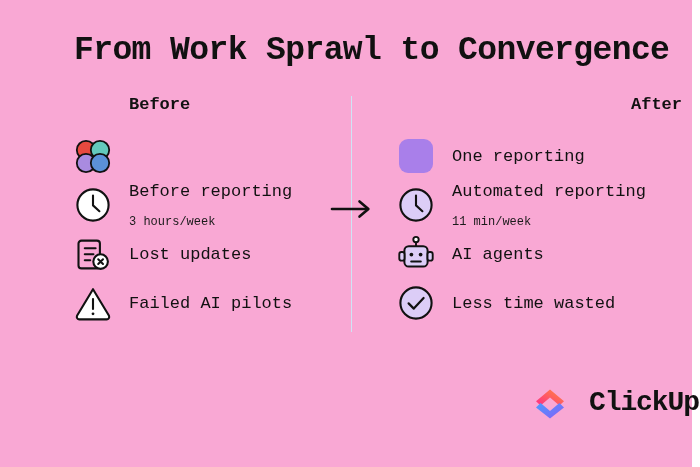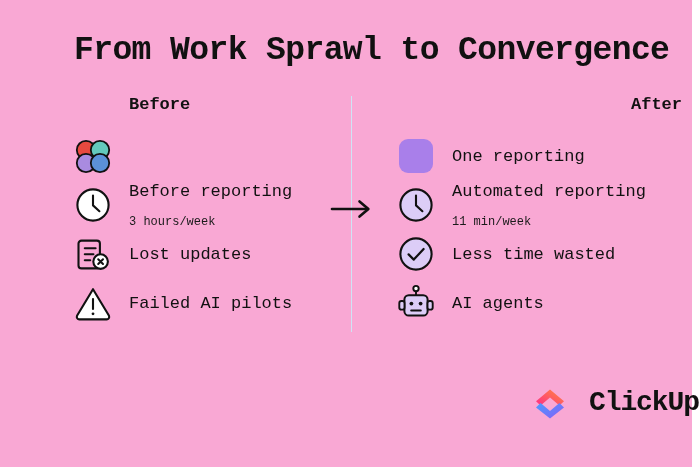--- a/index.html
+++ b/index.html
@@ -227,50 +227,50 @@
       <div class="row">
         <div class="icon-slot">
           <svg width="38" height="38" viewBox="0 0 38 38">
             <circle cx="19" cy="19" r="15.6" fill="#dccdf7" stroke="#111111" stroke-width="2.1"></circle>
             <path d="M19 9.5 L19 19.4 L25.4 25.2" fill="none" stroke="#111111" stroke-width="2.1" stroke-linecap="round" stroke-linejoin="round"></path>
           </svg>
         </div>
         <div class="labels">
           <div class="label">Automated reporting</div>
           <div class="sublabel">11 min/week</div>
-        </div>
-      </div>
-
-      <div class="row">
-        <div class="icon-slot">
-          <svg width="38" height="38" viewBox="0 0 38 38">
-            <circle cx="19" cy="19" r="15.6" fill="#dccdf7" stroke="#111111" stroke-width="2.1"></circle>
-            <path d="M11.6 19.4 L16.8 24.6 L26.6 14" fill="none" stroke="#111111" stroke-width="2.2" stroke-linecap="round" stroke-linejoin="round"></path>
-          </svg>
-        </div>
-        <div class="labels">
-          <div class="label">Less time wasted</div>
         </div>
       </div>
 
       <div class="row">
         <div class="icon-slot">
           <svg width="40" height="40" viewBox="0 0 40 40">
             <circle cx="20" cy="5.6" r="2.7" fill="#ffffff" stroke="#111111" stroke-width="1.9"></circle>
             <line x1="20" y1="8.3" x2="20" y2="12.2" stroke="#111111" stroke-width="1.9"></line>
             <rect x="8.4" y="12.2" width="23.2" height="20.4" rx="4.4" fill="#dccdf7" stroke="#111111" stroke-width="2"></rect>
             <rect x="3.3" y="18" width="5.2" height="8.6" rx="2.2" fill="#dccdf7" stroke="#111111" stroke-width="1.9"></rect>
             <rect x="31.5" y="18" width="5.2" height="8.6" rx="2.2" fill="#dccdf7" stroke="#111111" stroke-width="1.9"></rect>
             <circle cx="15.4" cy="20.6" r="1.9" fill="#111111"></circle>
             <circle cx="24.6" cy="20.6" r="1.9" fill="#111111"></circle>
             <line x1="15.2" y1="27.4" x2="24.8" y2="27.4" stroke="#111111" stroke-width="2" stroke-linecap="round"></line>
           </svg>
         </div>
         <div class="labels">
           <div class="label">AI agents</div>
+        </div>
+      </div>
+
+      <div class="row">
+        <div class="icon-slot">
+          <svg width="38" height="38" viewBox="0 0 38 38">
+            <circle cx="19" cy="19" r="15.6" fill="#dccdf7" stroke="#111111" stroke-width="2.1"></circle>
+            <path d="M11.6 19.4 L16.8 24.6 L26.6 14" fill="none" stroke="#111111" stroke-width="2.2" stroke-linecap="round" stroke-linejoin="round"></path>
+          </svg>
+        </div>
+        <div class="labels">
+          <div class="label">Less time wasted</div>
         </div>
       </div>
 
     </div>
   </div>
 
   <div class="logo">
     <div class="logo-mark">
       <svg width="34" height="34" viewBox="0 0 34 34">
         <defs>

